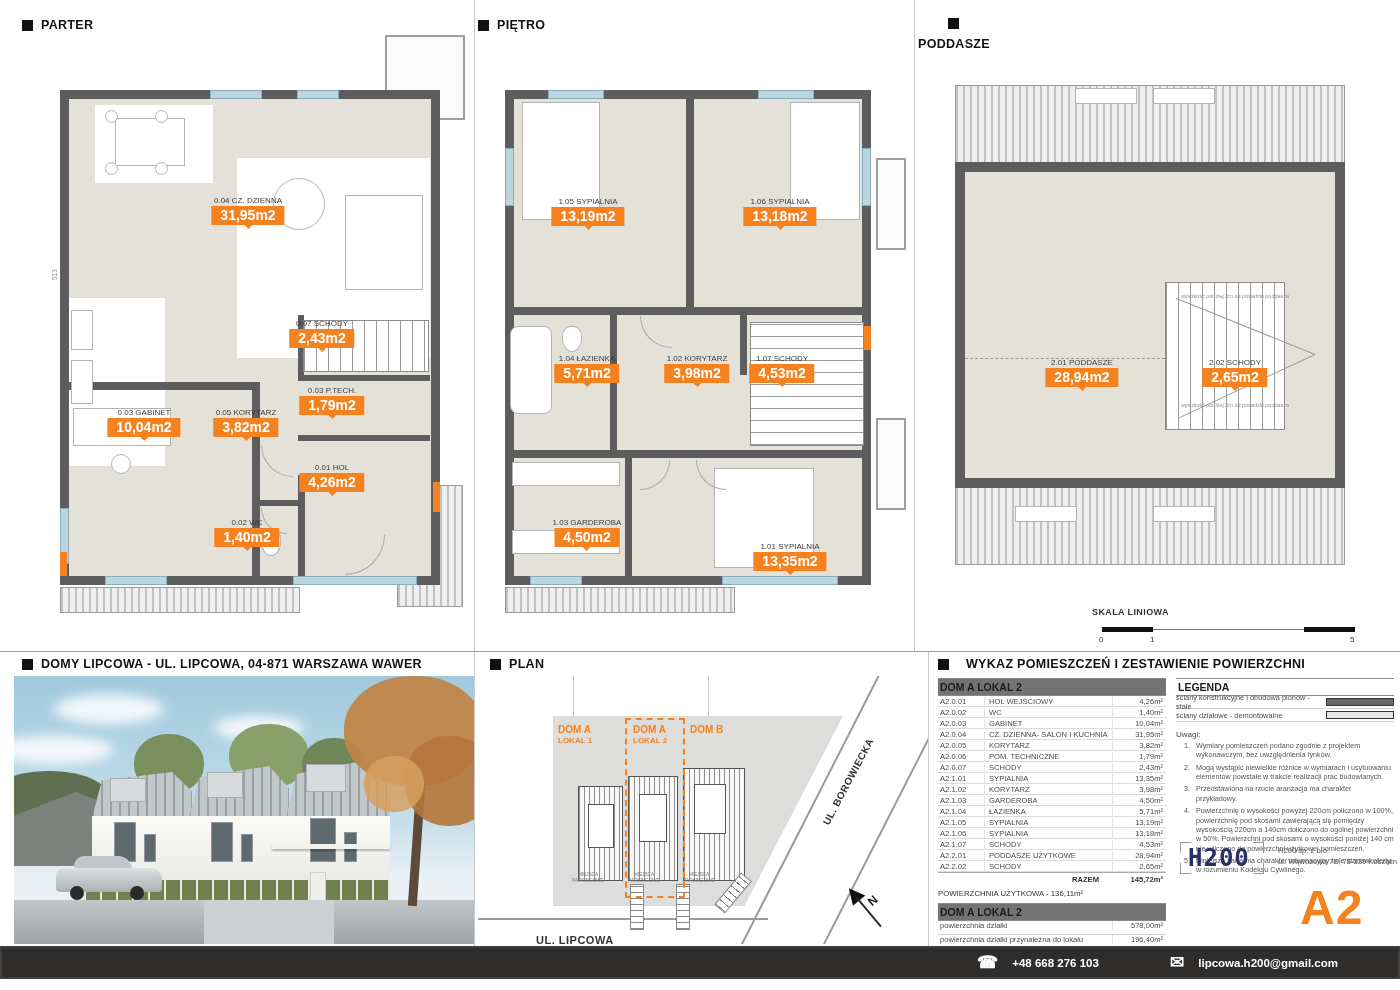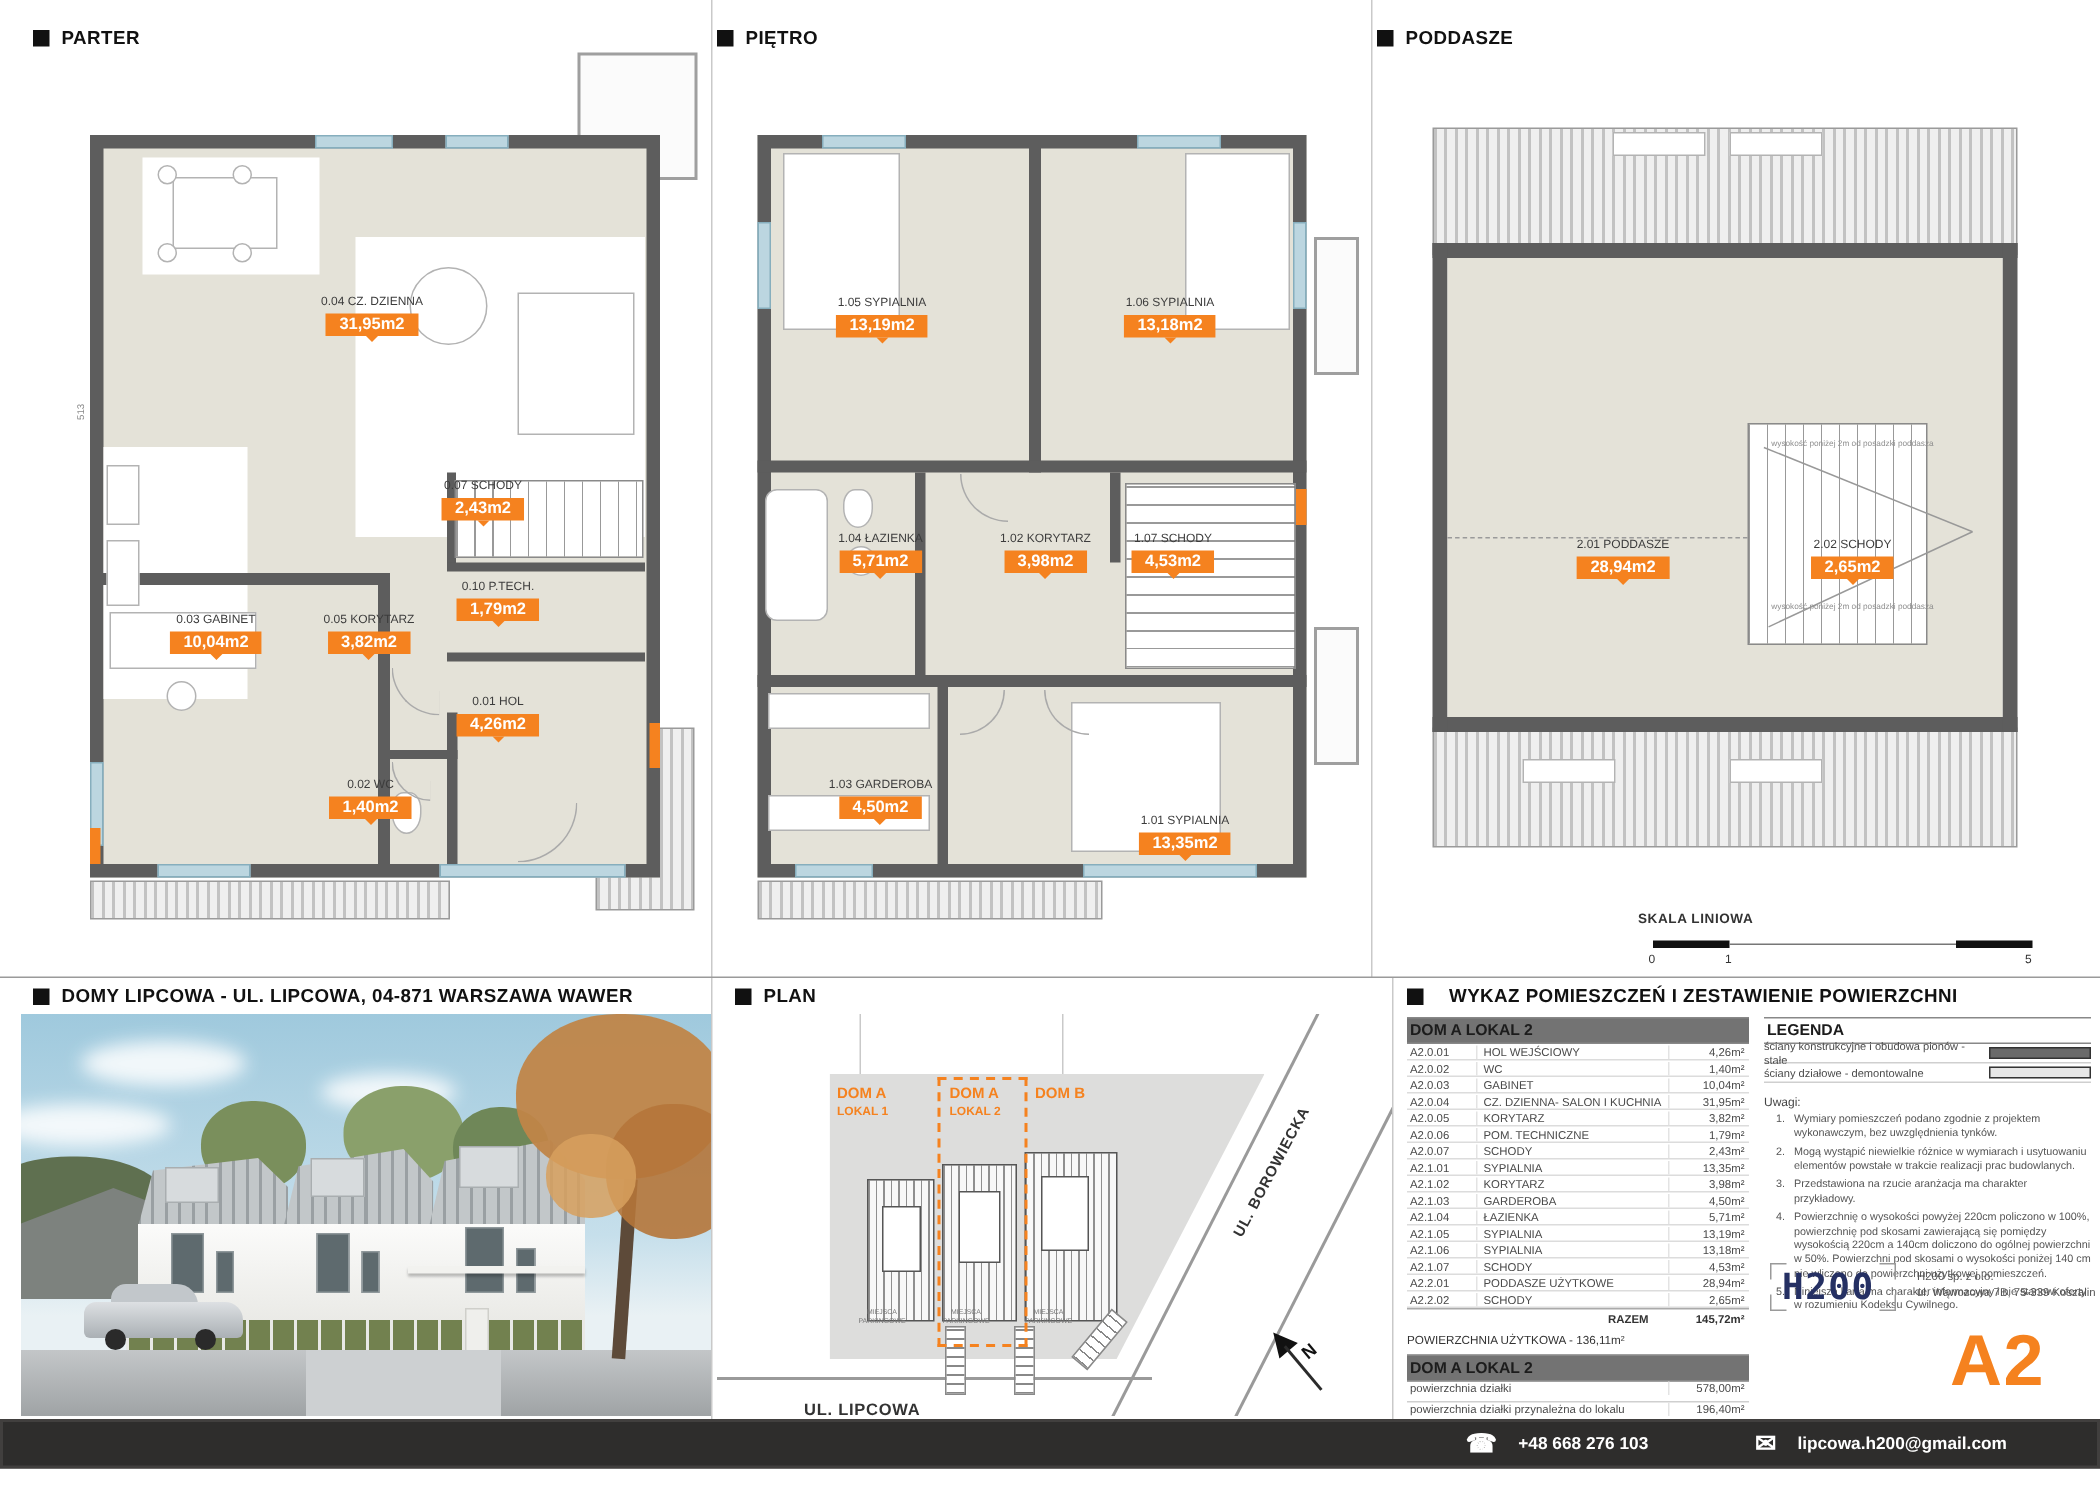--- a/index.html
+++ b/index.html
@@ -26,21 +26,21 @@
   .arc{position:absolute;border-left:1px solid #aaa;border-bottom:1px solid #aaa;border-bottom-left-radius:100%;box-sizing:border-box;}
   .omark{position:absolute;background:#F5821F;}
   .dim{position:absolute;font-size:6.5px;color:#8a8a8a;}
   .dimV{transform:rotate(-90deg);transform-origin:left top;}
   .anno{position:absolute;font-size:5.5px;color:#8f8f8f;white-space:nowrap;transform:translateX(-50%);}
   .dashline{position:absolute;border-top:1px dashed #9a9a9a;}
   .nbr{position:absolute;border:2px solid #9f9f9f;background:#fbfbfb;box-sizing:border-box;}
   
   .room-label{position:absolute;transform:translateX(-50%);text-align:center;z-index:6;}
   .room-name{font-size:8px;color:#3c3c3c;white-space:nowrap;margin-bottom:1px;}
-  .room-area{display:inline-block;position:relative;background:#F5821F;color:#fff;font-size:11px;font-weight:bold;
+  .room-area{display:inline-block;position:relative;background:#F5821F;color:#fff;font-size:14px;font-weight:bold;
              padding:1px 9px 2px;white-space:nowrap;}
   .room-area::after{content:"";position:absolute;left:50%;bottom:-4px;transform:translateX(-50%);
              border:4px solid transparent;border-top:4px solid #F5821F;border-bottom:none;}
   
   .sb-title{position:absolute;font-size:9px;font-weight:bold;color:#333;letter-spacing:.4px;}
   .sb-seg{position:absolute;height:5px;box-sizing:border-box;}
   .sb-tick{position:absolute;font-size:8px;color:#333;}
   
   #photo{position:absolute;overflow:hidden;background:linear-gradient(#9fc9dd 0%,#c6dfeb 55%,#e9f1f4 75%);}
   .cloud{position:absolute;background:#fff;border-radius:50%;filter:blur(6px);opacity:.85;}
@@ -106,21 +106,21 @@
   <div class="hline" style="left:0;top:651px;width:1400px;"></div>
 
   <div class="sec-h" style="left:22px;top:18px;">
     <span class="bullet"></span>
     <span>PARTER</span>
   </div>
   <div class="sec-h" style="left:478px;top:18px;">
     <span class="bullet"></span>
     <span>PIĘTRO</span>
   </div>
-  <div class="sec-h" style="left:918px;top:18px;">
+  <div class="sec-h" style="left:918px;top:18px;flex-direction:column;">
     <span class="bullet"></span>
     <span>PODDASZE</span>
   </div>
 
   <div class="plan" style="left:45px;top:30px;width:420px;height:592px;">
     <div class="nbr" style="left:340px;top:5px;width:80px;height:85px;"></div>
     <div class="hatch" style="left:352px;top:455px;width:66px;height:122px;"></div>
     <div class="dim" style="left:230px;top:86px;">675</div>
     <div class="dim dimV" style="left:6px;top:250px;">513</div>
 
@@ -170,21 +170,21 @@
 
     <div class="room-label" style="left:203px;top:166px;">
       <div class="room-name">0.04 CZ. DZIENNA</div>
       <div class="room-area">31,95m2</div>
     </div>
     <div class="room-label" style="left:277px;top:289px;">
       <div class="room-name">0.07 SCHODY</div>
       <div class="room-area">2,43m2</div>
     </div>
     <div class="room-label" style="left:287px;top:356px;">
-      <div class="room-name">0.10 P.TECH.</div>
+      <div class="room-name">0.03 P.TECH.</div>
       <div class="room-area">1,79m2</div>
     </div>
     <div class="room-label" style="left:99px;top:378px;">
       <div class="room-name">0.03 GABINET</div>
       <div class="room-area">10,04m2</div>
     </div>
     <div class="room-label" style="left:201px;top:378px;">
       <div class="room-name">0.05 KORYTARZ</div>
       <div class="room-area">3,82m2</div>
     </div>

